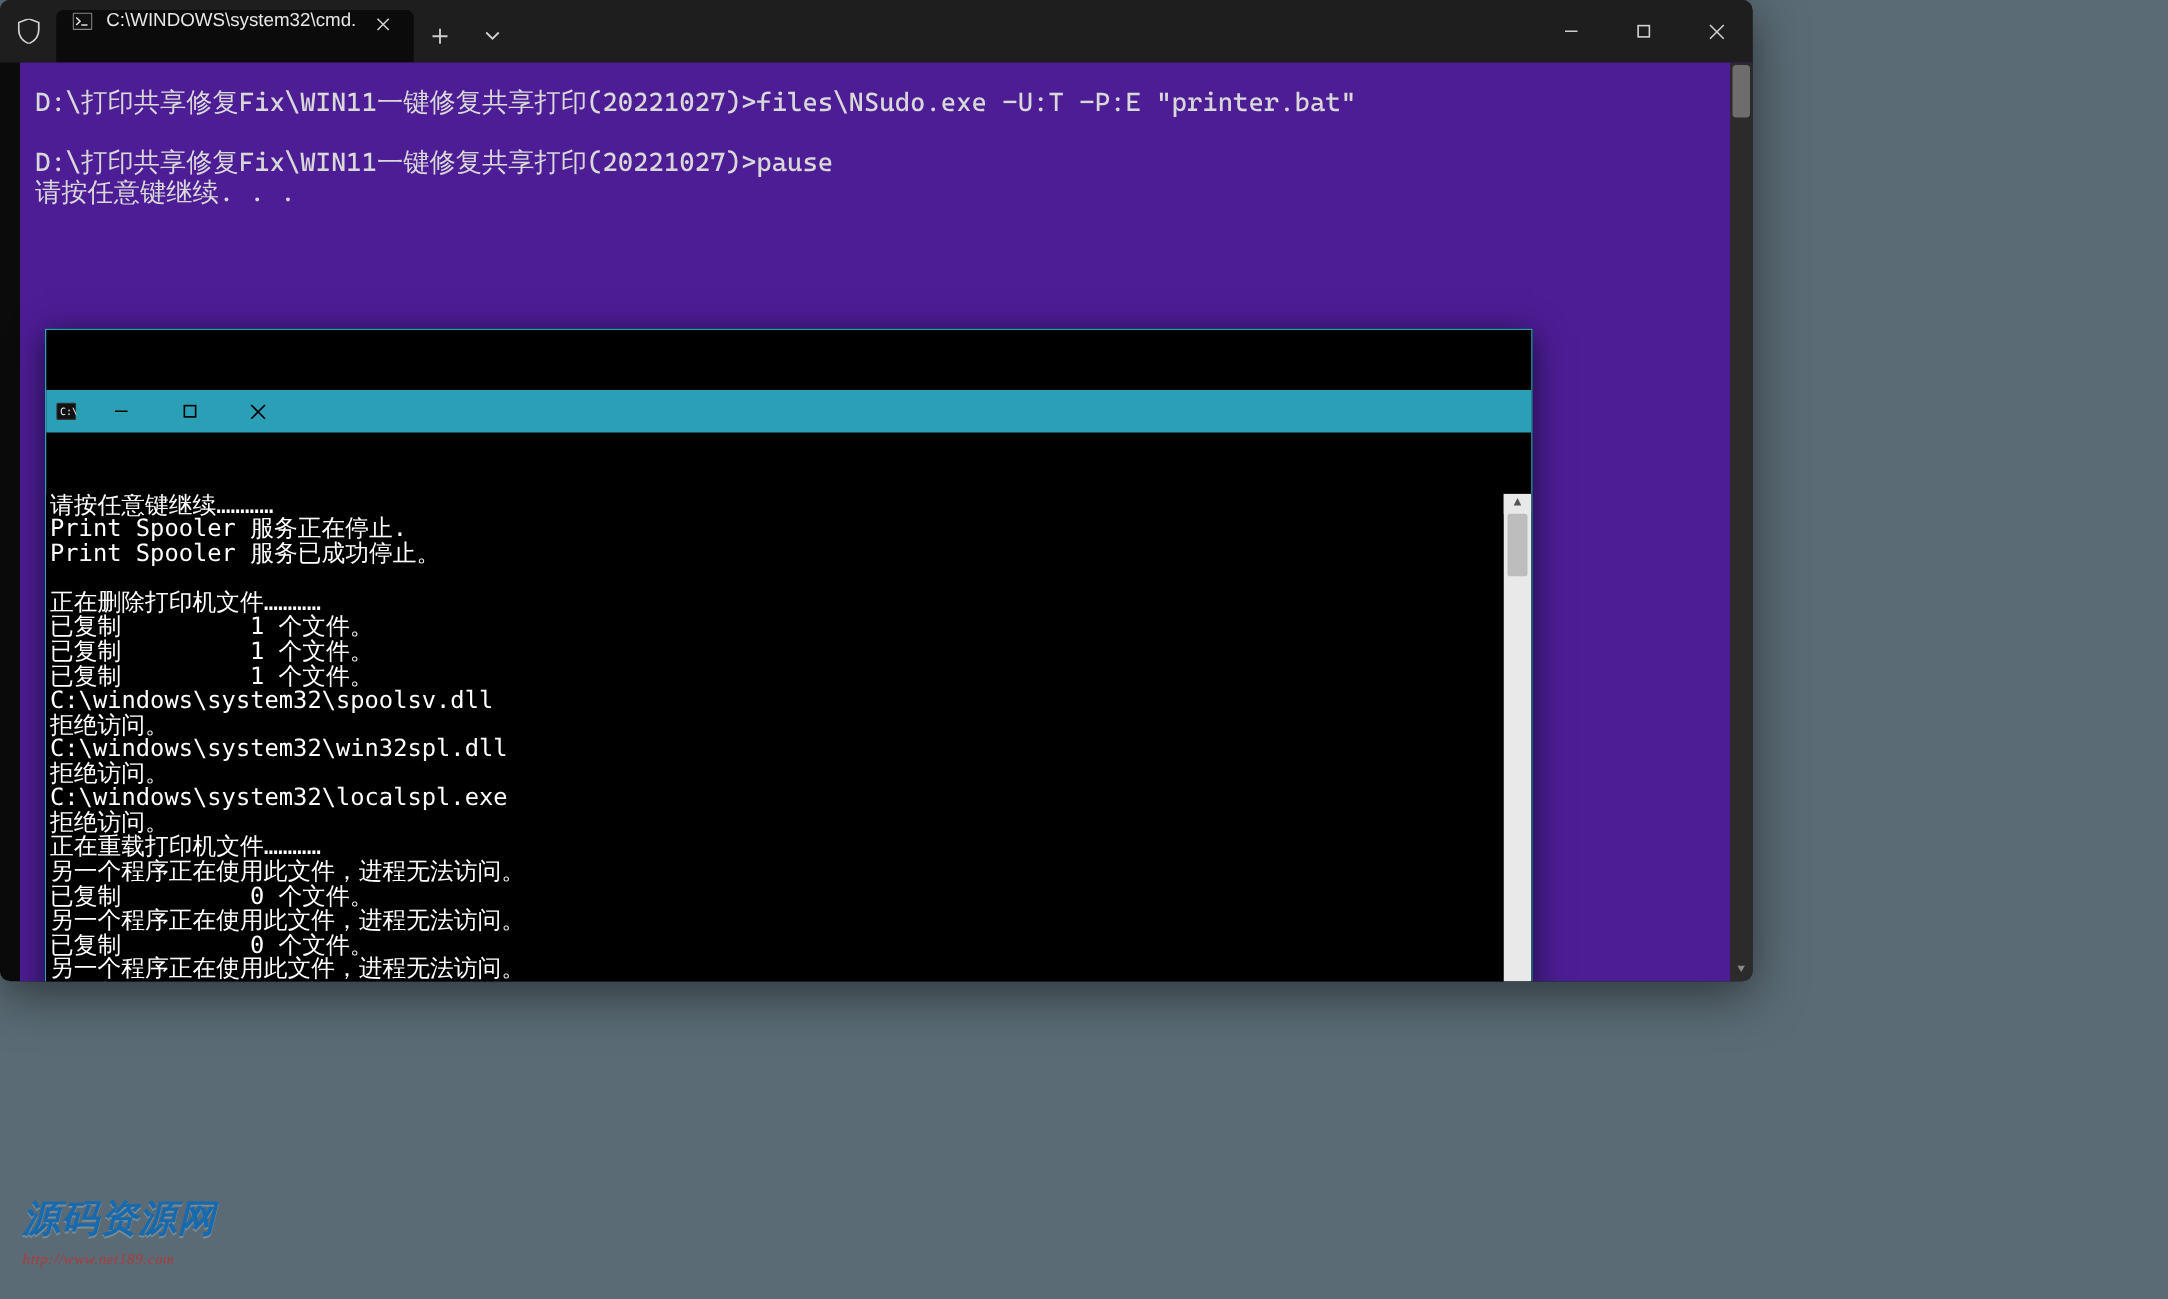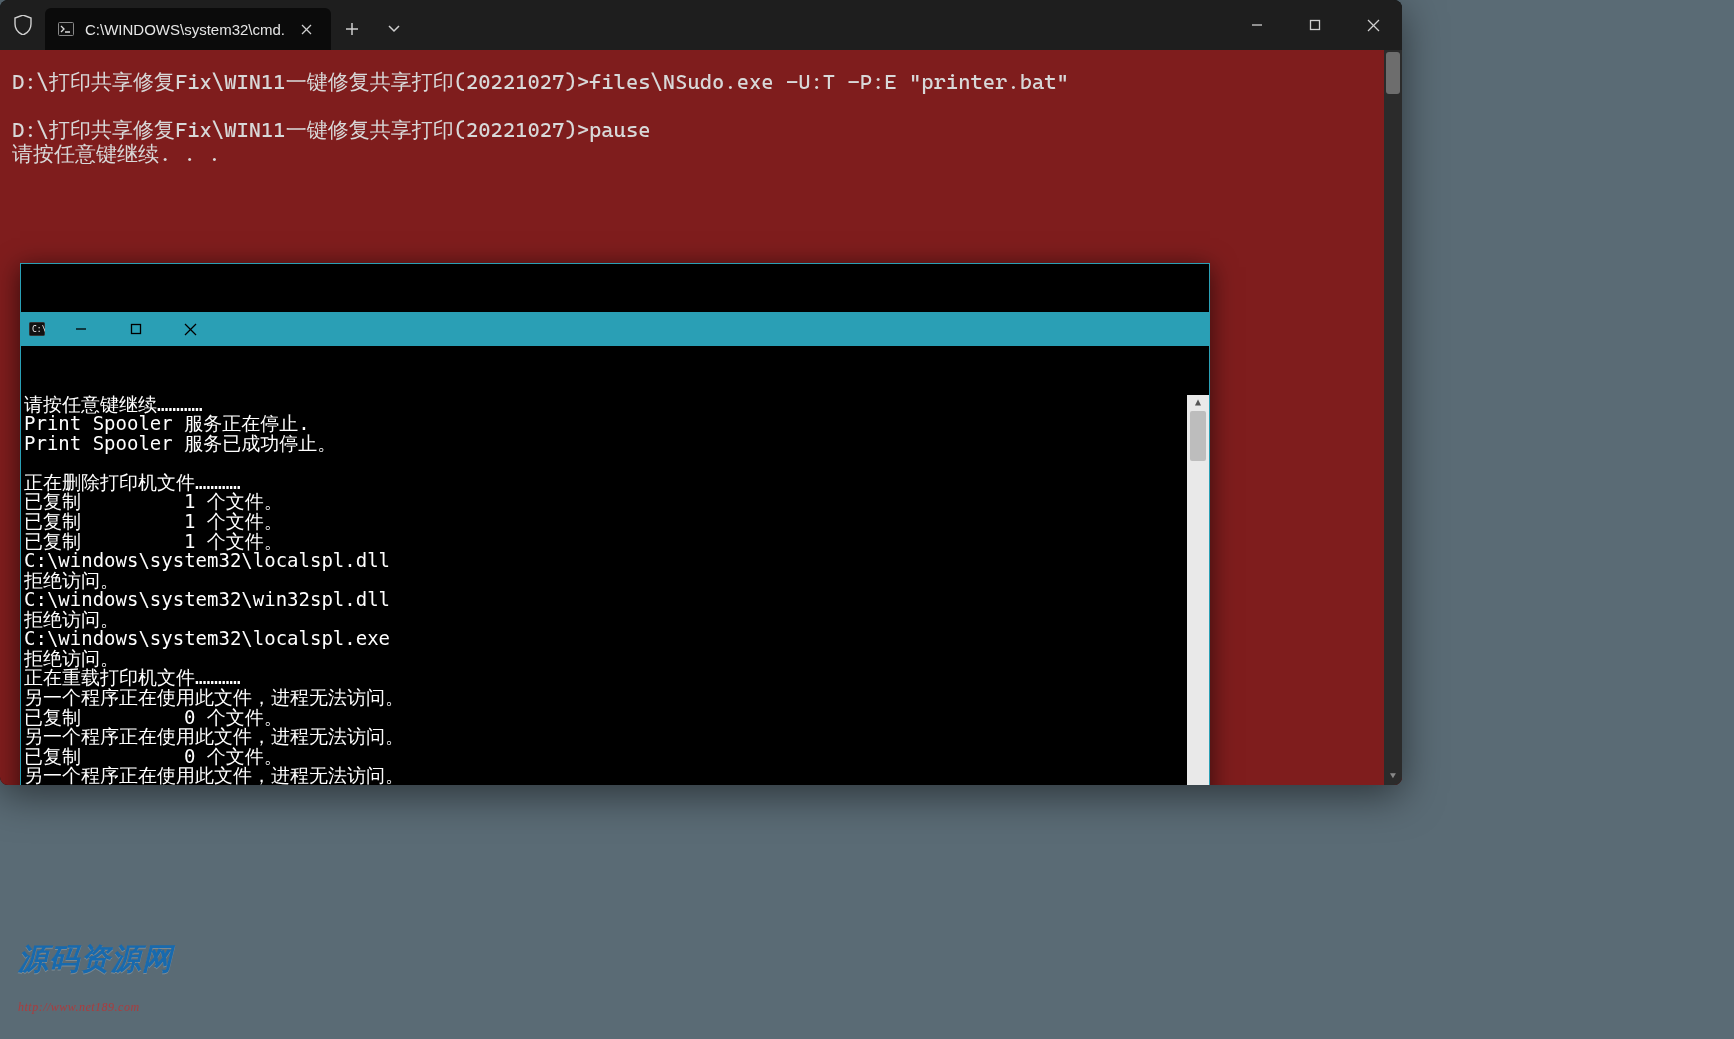--- a/index.html
+++ b/index.html
@@ -13,39 +13,40 @@
   }
   .term-titlebar {
     height: 50px; background: #1e1e1e; display: flex; align-items: stretch;
     color: #cfcfcf; font-size: 15px;
   }
   .term-shield {
     width: 45px; display:flex; align-items:center; justify-content:center;
     color:#cfcfcf;
   }
   .term-tab {
-    display:flex; align-items:center; gap:10px; padding: 0 14px 0 12px;
+    display:flex; align-items:flex-start; gap:10px; padding: 0 14px 0 12px;
     background:#0b0b0b; border-top-left-radius:6px; border-top-right-radius:6px;
     margin-top:8px; height:42px; min-width:270px; max-width:290px;
   }
   .term-tab .icon { width:18px; height:18px; display:flex; align-items:center; justify-content:center; }
   .term-tab .label { flex:1; white-space:nowrap; overflow:hidden; text-overflow:ellipsis; color:#e6e6e6; font-size:15px; }
   .term-tab .close { width:22px; height:22px; display:flex; align-items:center; justify-content:center; color:#cfcfcf; border-radius:3px; }
   .term-addbtn, .term-dropbtn {
     width:42px; display:flex; align-items:center; justify-content:center;
     margin-top:8px; height:42px; color:#cfcfcf;
   }
   .term-spacer { flex:1; }
   .term-winctl { width:58px; height:50px; display:flex; align-items:center; justify-content:center; color:#cfcfcf; }
   
   .term-body {
-    position:relative; height: calc(100% - 50px); background:#7f1d1d;
+    position:relative; height: calc(100% - 50px); background:#4c1d95;
     padding: 20px 0 12px 12px; color:#d8d8d8;
     font-family: "Cascadia Mono","Consolas",monospace; font-size:21px; line-height:1.15;
     white-space: pre;
+    margin-left: 16px;
   }
   .term-scrollbar {
     position:absolute; right:0; top:0; width:18px; height:100%;
     background:#2b2b2b;
   }
   .term-scrollbar .thumb {
     position:absolute; right:2px; top:2px; width:14px; height:42px;
     background:#6d6d6d; border-radius:3px;
   }
   .term-scrollbar .arrow-up,
@@ -93,21 +94,21 @@
 
   
   .watermark {
     position:absolute; left:18px; bottom:24px; color:#0d6ab8;
     font-family:"KaiTi","STKaiti","SimSun",serif; font-size:30px; font-weight:700;
     text-shadow:0 1px 0 rgba(255,255,255,0.25);
     opacity: .85; letter-spacing:1px;font-style:italic;
   }
   .watermark .sub {
     display:block; color:#b33; font-size:12px; font-weight:400; text-shadow:none;
-    margin-top:20px; letter-spacing:0.5px;
+    margin-top:4px; letter-spacing:0.5px;
   }
 
   svg { display:block; }
 </style>
 </head>
 <body>
 
 <div class="term-outer">
   <div class="term-titlebar">
     <div class="term-shield">
@@ -198,21 +199,21 @@
         </div>
       </div>
       <div class="cmd-body"><span>请按任意键继续…………</span>
 <span>Print Spooler 服务正在停止.</span>
 <span>Print Spooler 服务已成功停止。</span>
 <span></span>
 <span>正在删除打印机文件…………</span>
 <span>已复制         1 个文件。</span>
 <span>已复制         1 个文件。</span>
 <span>已复制         1 个文件。</span>
-<span>C:\windows\system32\localspl.dll</span>
+<span>C:\windows\system32\spoolsv.dll</span>
 <span>拒绝访问。</span>
 <span>C:\windows\system32\win32spl.dll</span>
 <span>拒绝访问。</span>
 <span>C:\windows\system32\localspl.exe</span>
 <span>拒绝访问。</span>
 <span>正在重载打印机文件…………</span>
 <span>另一个程序正在使用此文件，进程无法访问。</span>
 <span>已复制         0 个文件。</span>
 <span>另一个程序正在使用此文件，进程无法访问。</span>
 <span>已复制         0 个文件。</span>

